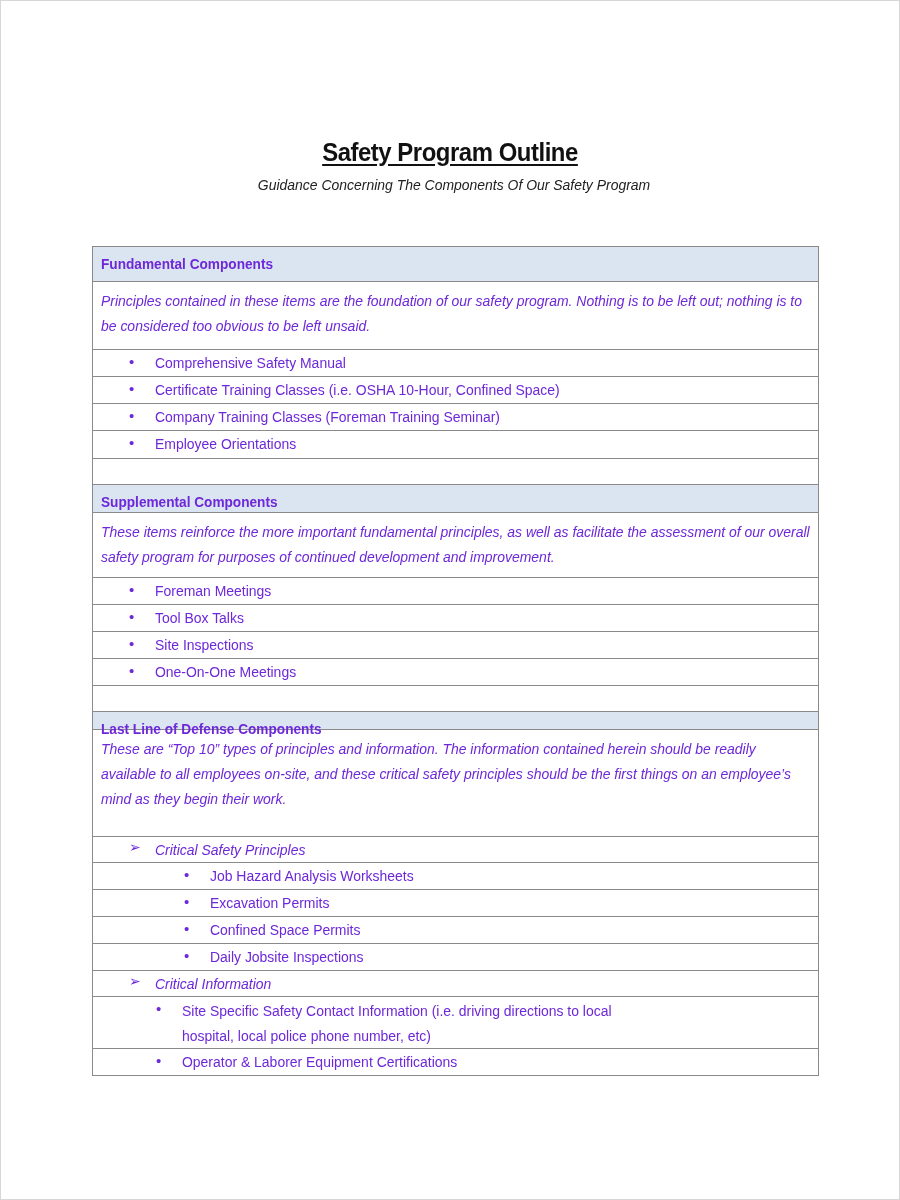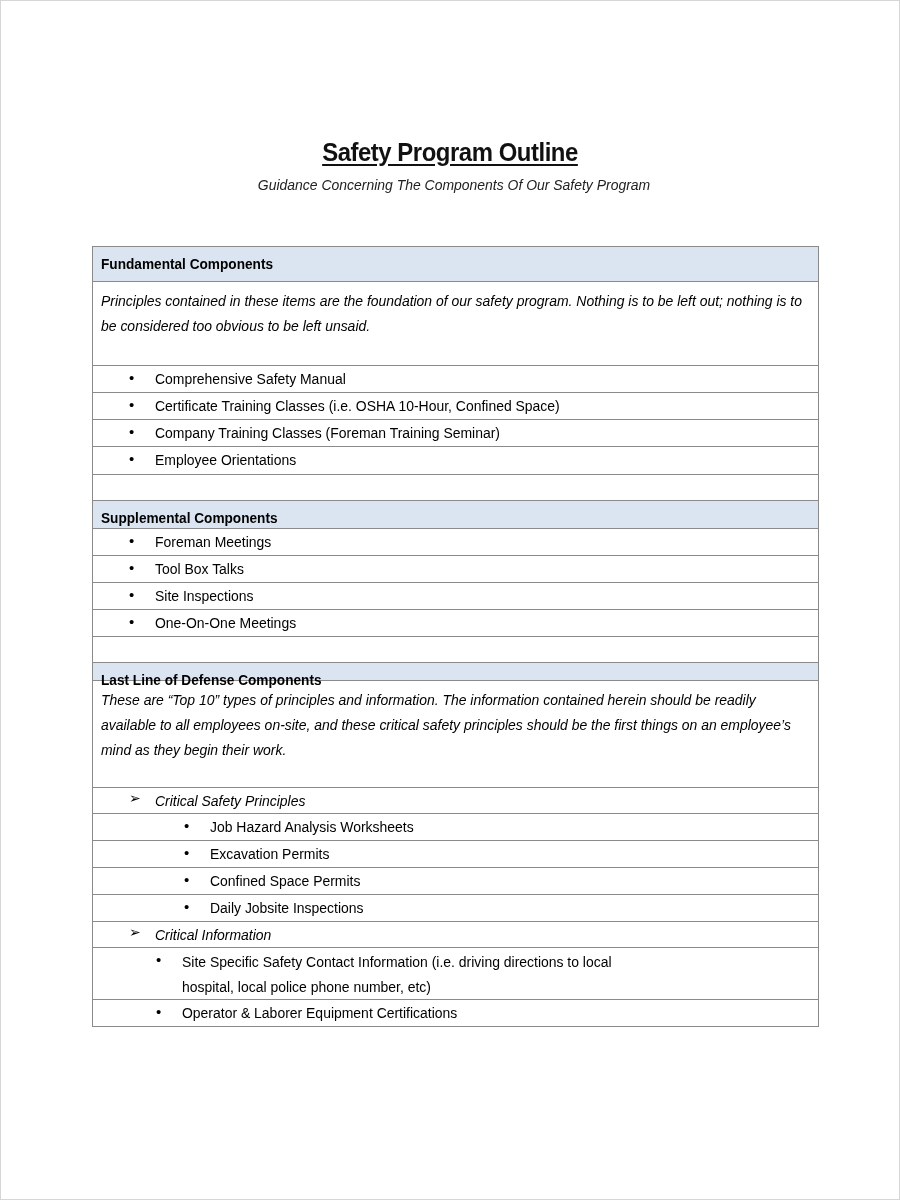--- a/index.html
+++ b/index.html
@@ -23,21 +23,21 @@
     text-align: center; font-size: 15.5px; font-style: italic; color: #222;
     transform: scaleX(0.9); transform-origin: center;
   }
   .table {
     position: absolute; left: 92px; top: 246px; width: 725px;
     border-left: 1.5px solid #8a8a8a; border-right: 1.5px solid #8a8a8a;
     border-top: 1.5px solid #8a8a8a;
   }
   .row {
     position: relative; border-bottom: 1.5px solid #8a8a8a;
-    box-sizing: border-box; font-size: 15.5px; color: #000000;
+    box-sizing: border-box; font-size: 15.5px; color: #6d28d9;
   }
   .row .txt {
     position: absolute; white-space: nowrap;
     transform: scaleX(0.9); transform-origin: left center;
   }
   .hdr { background: #dbe5f1; }
   .hdr .txt { left: 8px; top: 8px; font-weight: bold; font-size: 15.5px; transform: scaleX(0.88); }
   .desc .txt { left: 8px; font-style: italic; line-height: 25px; white-space: normal; width: 790px; top: 6px; }
   .item .bullet { position: absolute; top: 3px; font-size: 15px; }
   .item .txt { top: 4px; }
@@ -54,21 +54,21 @@
 <div class="page-frame"></div>
 
 <div class="title">Safety Program Outline</div>
 <div class="subtitle">Guidance Concerning The Components Of Our Safety Program</div>
 
 <div class="table">
 
   <div class="row hdr" style="height:35px">
     <span class="txt">Fundamental Components</span>
   </div>
-  <div class="row desc" style="height:84px">
+  <div class="row desc" style="height:68px">
     <span class="txt">Principles contained in these items are the foundation of our safety program.  Nothing is to be left out; nothing is to be considered too obvious to be left unsaid.</span>
   </div>
   <div class="row item l1" style="height:27px">
     <span class="bullet">•</span>
     <span class="txt">Comprehensive Safety Manual</span>
   </div>
   <div class="row item l1" style="height:27px">
     <span class="bullet">•</span>
     <span class="txt">Certificate Training Classes (i.e. OSHA 10-Hour, Confined Space)</span>
   </div>
@@ -77,20 +77,23 @@
     <span class="txt">Company Training Classes (Foreman Training Seminar)</span>
   </div>
   <div class="row item l1" style="height:28px">
     <span class="bullet">•</span>
     <span class="txt">Employee Orientations</span>
   </div>
   <div class="row" style="height:26px"></div>
 
   <div class="row hdr" style="height:28px">
     <span class="txt">Supplemental Components</span>
+  </div>
+  <div class="row desc" style="height:65px">
+    <span class="txt">These items reinforce the more important fundamental principles, as well as facilitate the assessment of our overall safety program for purposes of continued development and improvement.</span>
   </div>
   <div class="row item l1" style="height:27px">
     <span class="bullet">•</span>
     <span class="txt">Foreman Meetings</span>
   </div>
   <div class="row item l1" style="height:27px">
     <span class="bullet">•</span>
     <span class="txt">Tool Box Talks</span>
   </div>
   <div class="row item l1" style="height:27px">

